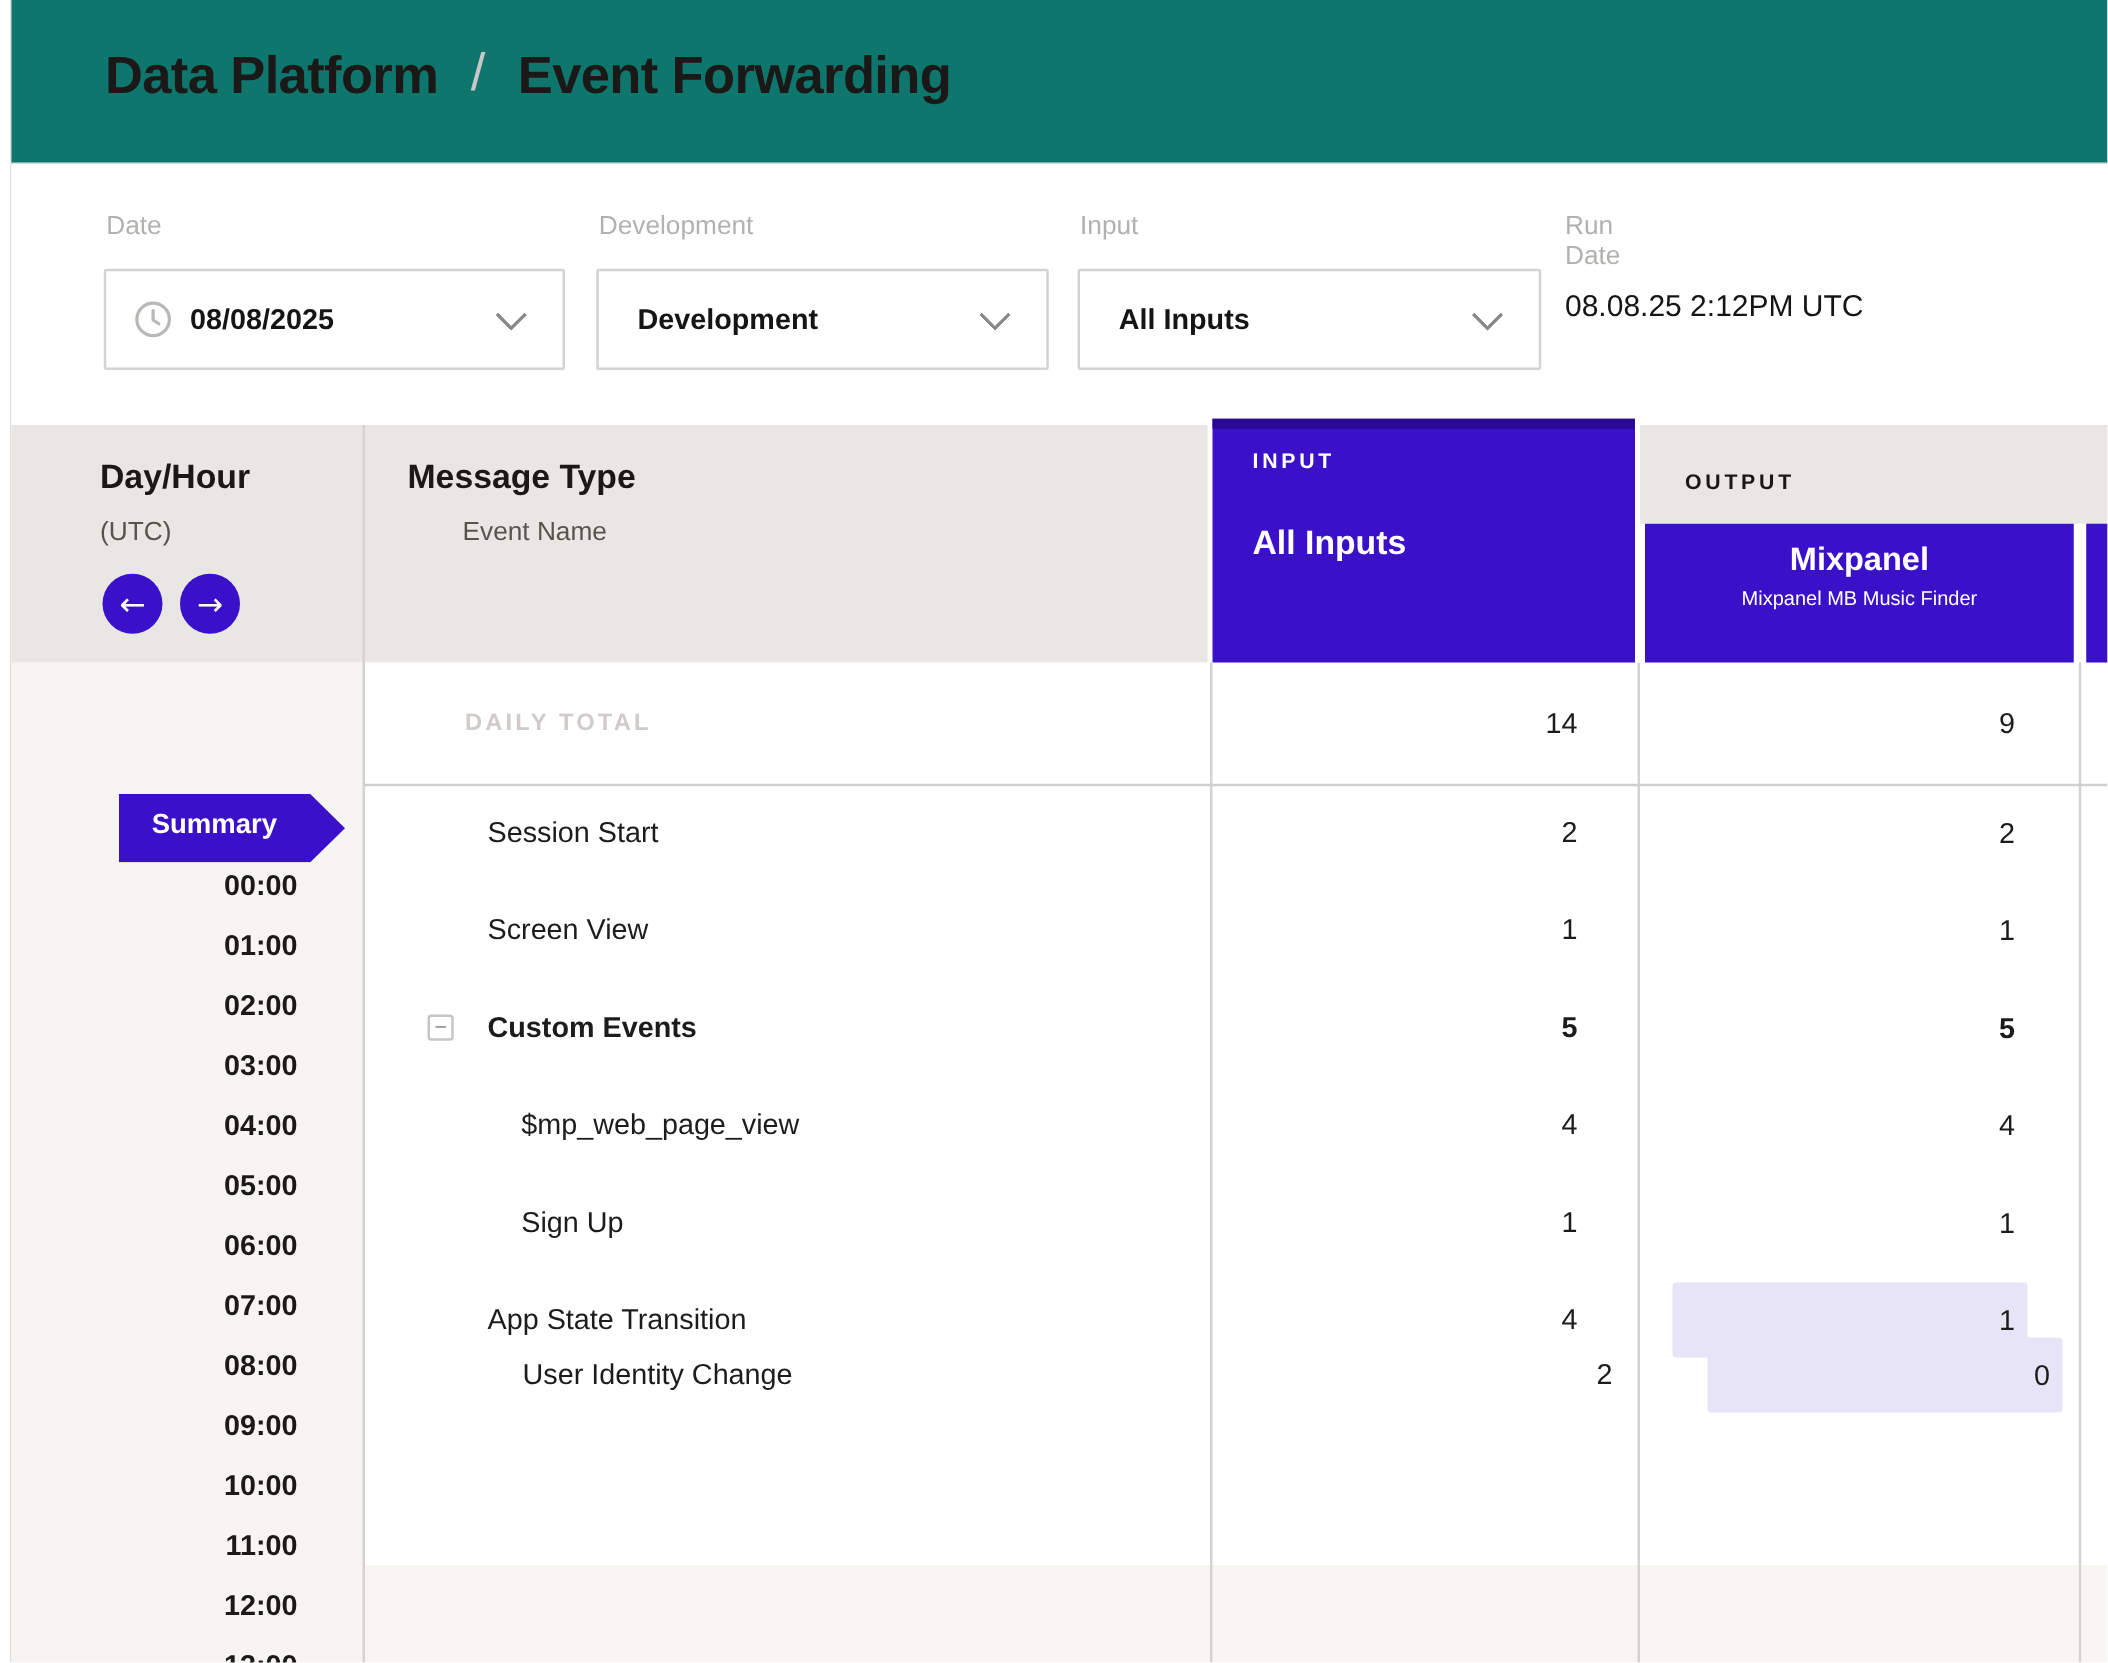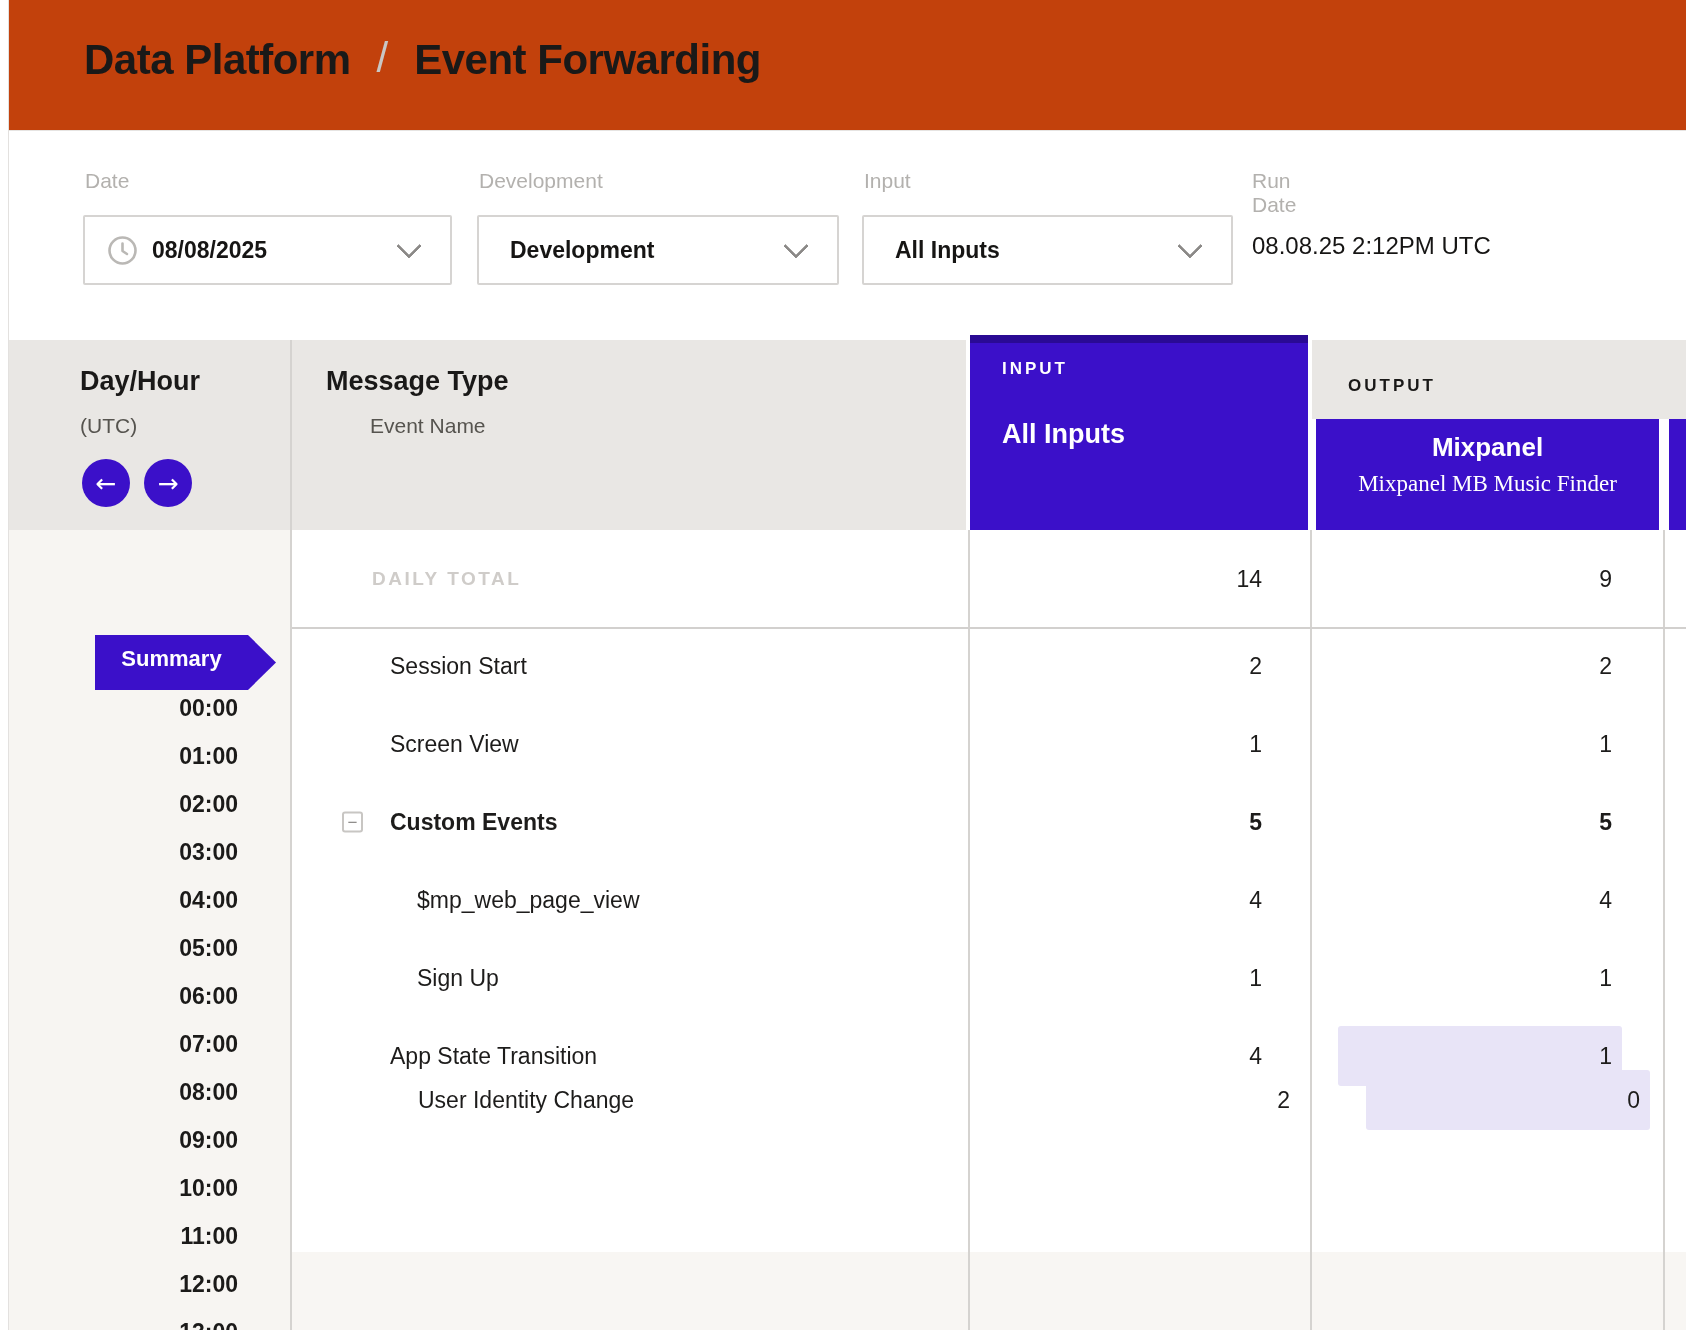--- a/index.html
+++ b/index.html
@@ -4,34 +4,34 @@
 <style>
   html,body{margin:0;padding:0;}
   body{
     width:1686px;height:1330px;position:relative;background:#ffffff;
     font-family:"Liberation Sans", sans-serif;color:#1d1c1b;overflow:hidden;
     -webkit-font-smoothing:antialiased;
   }
   .vline-page{position:absolute;left:8px;top:0;height:1330px;width:1px;background:#e3e1df;z-index:9;}
 
   
-  .hdr{position:absolute;left:9px;top:0;right:0;height:130px;background:#c2410c;border-bottom:1px solid #e6e4e2;}
+  .hdr{position:absolute;left:9px;top:0;right:0;height:130px;background:#0f766e;border-bottom:1px solid #e6e4e2;}
   .breadcrumb{position:absolute;left:75px;top:36px;display:flex;align-items:center;white-space:nowrap;}
   .crumb{font-size:42px;font-weight:700;color:#1a1918;letter-spacing:-0.5px;}
   .crumb-sep{font-size:42px;font-weight:300;color:#c9c7c5;margin:0 26px;transform:translateY(-2px);}
 
   
   .filters{position:absolute;left:9px;top:131px;right:0;height:209px;background:#fff;}
   .fgroup{position:absolute;top:0;}
   .g-date{left:74px;width:369px;}
   .g-env{left:468px;width:362px;}
   .g-input{left:853px;width:371px;}
   .g-run{left:1241px;}
   .flabel{position:absolute;top:38px;left:2px;font-size:21px;color:#b3b1ae;}
-  .fbox{position:absolute;top:84px;left:0;right:0;height:70px;border:2px solid #d6d4d2;border-radius:2px;
+  .fbox{position:absolute;top:84px;left:0;right:0;height:81px;border:2px solid #d6d4d2;border-radius:2px;
         background:#fff;box-sizing:border-box;display:flex;align-items:center;cursor:pointer;}
   .fval{font-size:23px;font-weight:700;color:#161514;}
   .g-date .fval{margin-left:14px;}
   .g-env .fval,.g-input .fval{margin-left:31px;}
   .clock{margin-left:22px;flex:0 0 auto;}
   .chev{position:absolute;right:32px;top:50%;width:15px;height:15px;border-right:3px solid #8b8987;
         border-bottom:3px solid #8b8987;transform:translateY(-72%) rotate(45deg);border-radius:1px;}
   .runval{position:absolute;top:101px;left:2px;font-size:24px;font-weight:400;color:#161514;white-space:nowrap;}
 
   
@@ -63,21 +63,21 @@
   .input-block .inner{height:100%;background:var(--accent);border-top:8px solid var(--accent-dark);
                       box-sizing:border-box;padding-left:32px;color:#fff;}
   .in-label{margin-top:16px;font-size:17px;font-weight:700;letter-spacing:3px;}
   .in-col{margin-top:40px;font-size:27px;font-weight:700;}
 
   .out-label{position:absolute;left:1348px;top:36px;font-size:17px;font-weight:700;letter-spacing:3px;color:#191817;}
   .mix-block{position:absolute;left:1312px;top:79px;width:357px;height:111px;background:#fff;
              padding:0 10px 0 4px;box-sizing:border-box;}
   .mix-block .inner{height:100%;background:var(--accent);color:#fff;text-align:center;box-sizing:border-box;padding-top:13px;}
   .mix-name{font-size:26px;font-weight:700;}
-  .mix-sub{margin-top:8px;font-size:23px;font-family:Liberation Serif, serif;}
+  .mix-sub{margin-top:8px;font-size:16px;}
   .sliver{position:absolute;left:1669px;top:79px;width:17px;height:111px;background:var(--accent);}
 
   .daily-row{position:absolute;left:292px;right:0;top:190px;height:97px;border-bottom:2px solid #d2d0ce;box-sizing:content-box;}
   .daily-label{position:absolute;left:80px;top:50%;transform:translateY(-50%);font-size:19px;font-weight:700;
                letter-spacing:2.5px;color:#cfccc9;}
   .daily-row .cell{position:absolute;top:50%;transform:translateY(-50%);font-size:23px;color:#1d1c1b;}
   .cell-in-pos{left:678px;width:292px;text-align:right;}
   .cell-out-pos{left:1020px;width:300px;text-align:right;}
 
   .mrow{position:absolute;left:292px;right:0;height:78px;}

